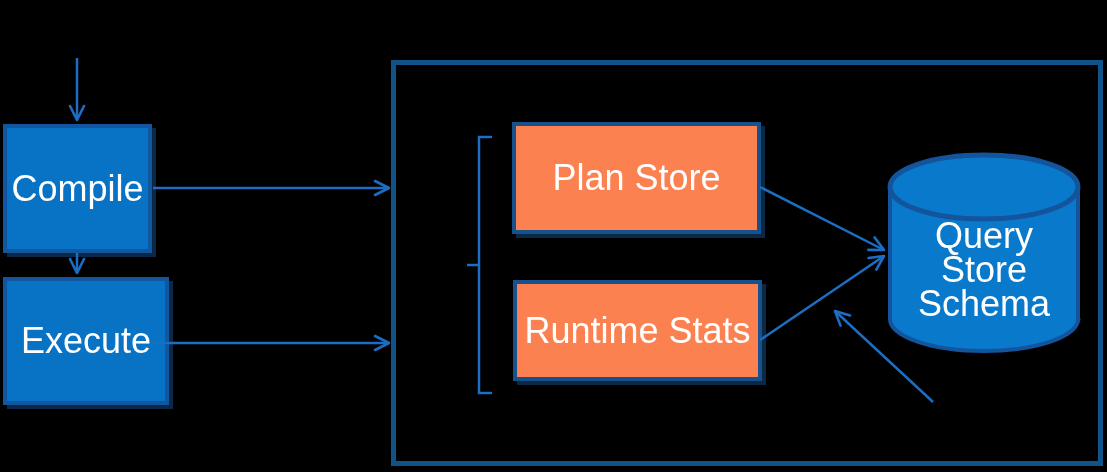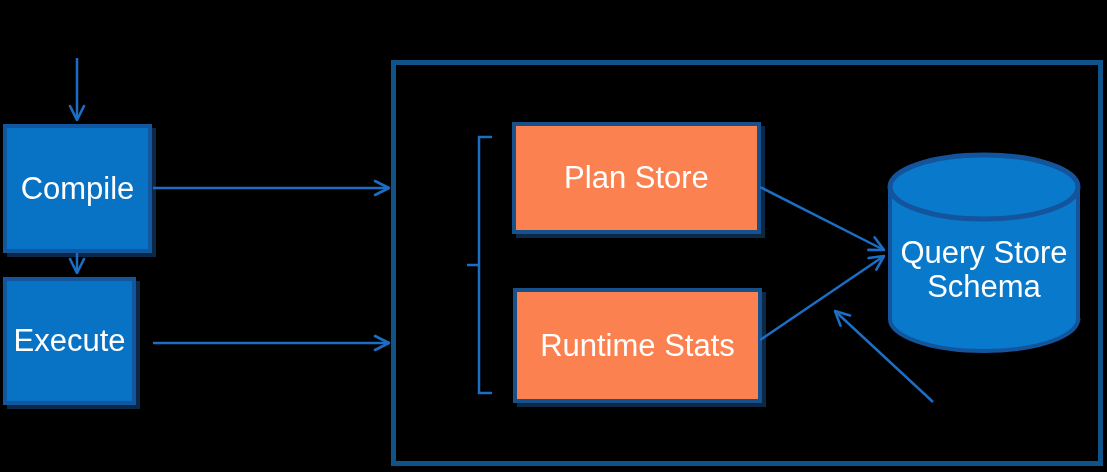--- a/index.html
+++ b/index.html
@@ -8,21 +8,21 @@
     width:1107px;height:472px;
     background:#000000;
     font-family:"Liberation Sans",sans-serif;
     overflow:hidden;
   }
   .layer{position:absolute;left:0;top:0;width:1107px;height:472px;pointer-events:none;z-index:3;}
   .node{
     position:absolute;
     box-sizing:border-box;
     display:flex;align-items:center;justify-content:center;
-    color:#ffffff;font-size:31px;line-height:1.2;
+    color:#ffffff;font-size:36px;line-height:1.2;
     text-align:center;
     z-index:2;
   }
   .process{
     background:#0873C5;
     border:4px solid #11569F;
     box-shadow:4px 4px 0 rgba(13,47,84,0.85);
   }
   .store{
     background:#FB8250;
@@ -31,23 +31,23 @@
   }
   .container-box{
     position:absolute;
     box-sizing:border-box;
     left:391px;top:60px;width:712px;height:406px;
     border:5px solid #0F5389;
     background:transparent;
     z-index:1;
   }
   #node-compile{left:3px;top:124px;width:149px;height:129px;}
-  #node-execute{left:3px;top:277px;width:133px;height:128px;text-align:center;}
+  #node-execute{left:3px;top:277px;width:166px;height:128px;text-align:center;}
   #node-plan-store{left:512px;top:122px;width:249px;height:112px;}
-  #node-runtime-stats{left:513px;top:288px;width:249px;height:115px;}
+  #node-runtime-stats{left:513px;top:280px;width:249px;height:101px;}
   #cylinder-label{
     left:894px;top:235px;width:180px;height:70px;
     background:transparent;border:none;z-index:4;
     line-height:34px;
   }
 </style>
 </head>
 <body>
 
 <div class="canvas">

